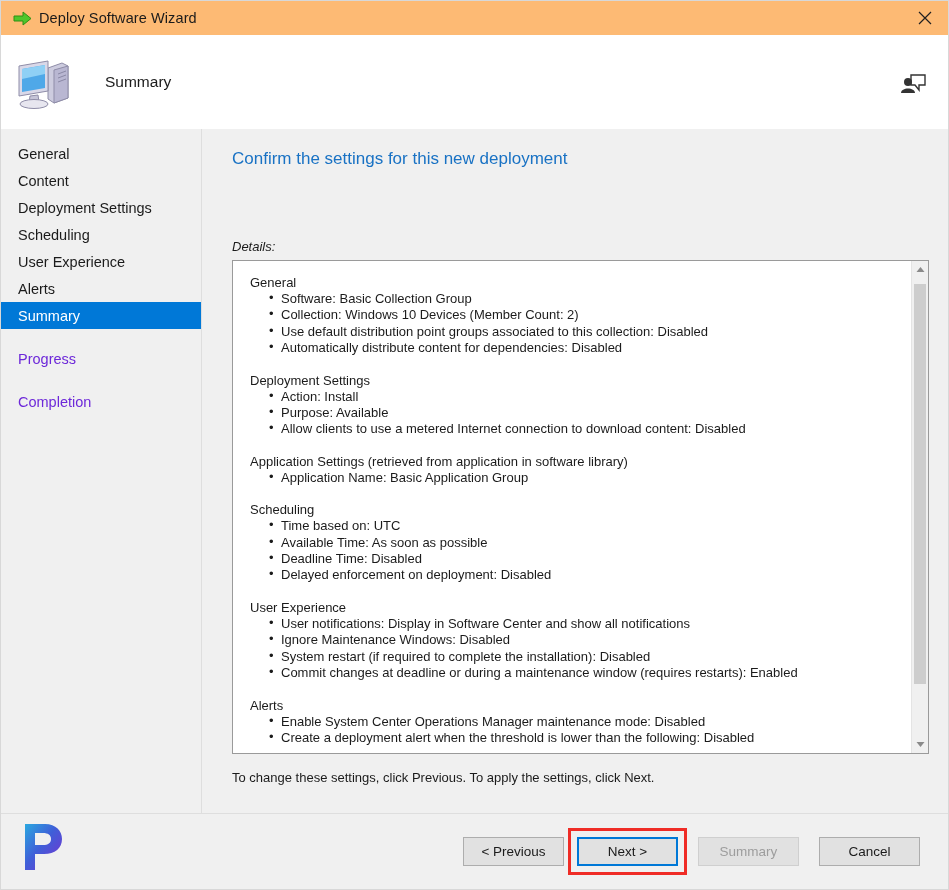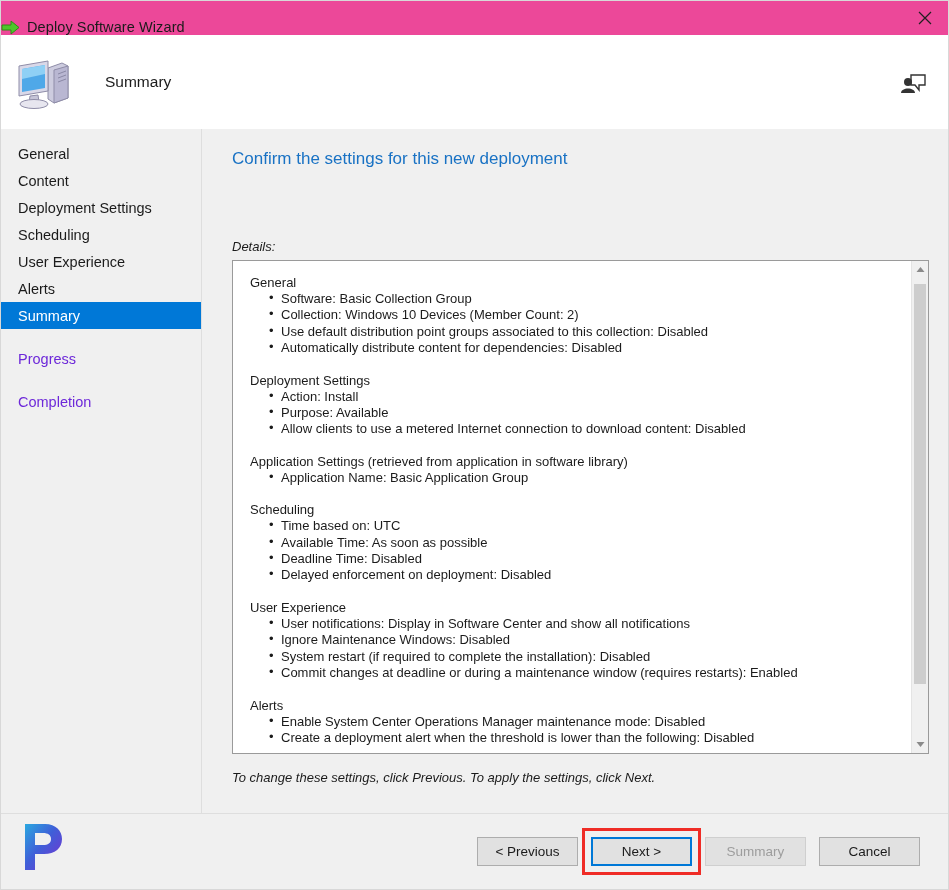--- a/index.html
+++ b/index.html
@@ -24,25 +24,25 @@
     display: flex;
     flex-direction: column;
     border: 1px solid #d8d8d8;
     box-sizing: border-box;
   }
 
   
   .titlebar {
     height: 34px;
     min-height: 34px;
-    background: #ec4899;
-    display: flex;
-    align-items: flex-end;
-    position: relative;
-    padding-left: 0;
+    background: #fdba74;
+    display: flex;
+    align-items: center;
+    position: relative;
+    padding-left: 12px;
   }
   .titlebar-arrow {
     width: 19px;
     height: 15px;
     margin-right: 7px;
     flex: 0 0 auto;
     display: block;
   }
   .titlebar-text {
     font-size: 14.5px;
@@ -237,21 +237,20 @@
     height: 400px;
     background: #cdcdcd;
     cursor: pointer;
   }
 
   .footnote {
     font-size: 13px;
     color: #1b1b1b;
     margin-top: 16px;
     white-space: nowrap;
-    font-style: italic;
   }
 
   
   .footer {
     height: 76px;
     min-height: 76px;
     background: #f0f0f0;
     border-top: 1px solid #dedede;
     display: flex;
     align-items: center;
@@ -261,21 +260,21 @@
     box-sizing: border-box;
   }
   .btn {
     width: 101px;
     height: 29px;
     background: #e1e1e1;
     border: 1px solid #adadad;
     font-family: "Liberation Sans", sans-serif;
     font-size: 13.5px;
     color: #1b1b1b;
-    margin-left: 13px;
+    margin-left: 20px;
     cursor: pointer;
     display: flex;
     align-items: center;
     justify-content: center;
     box-sizing: border-box;
     padding: 0;
   }
   .btn.disabled {
     color: #9d9d9d;
     background: #e1e1e1;

